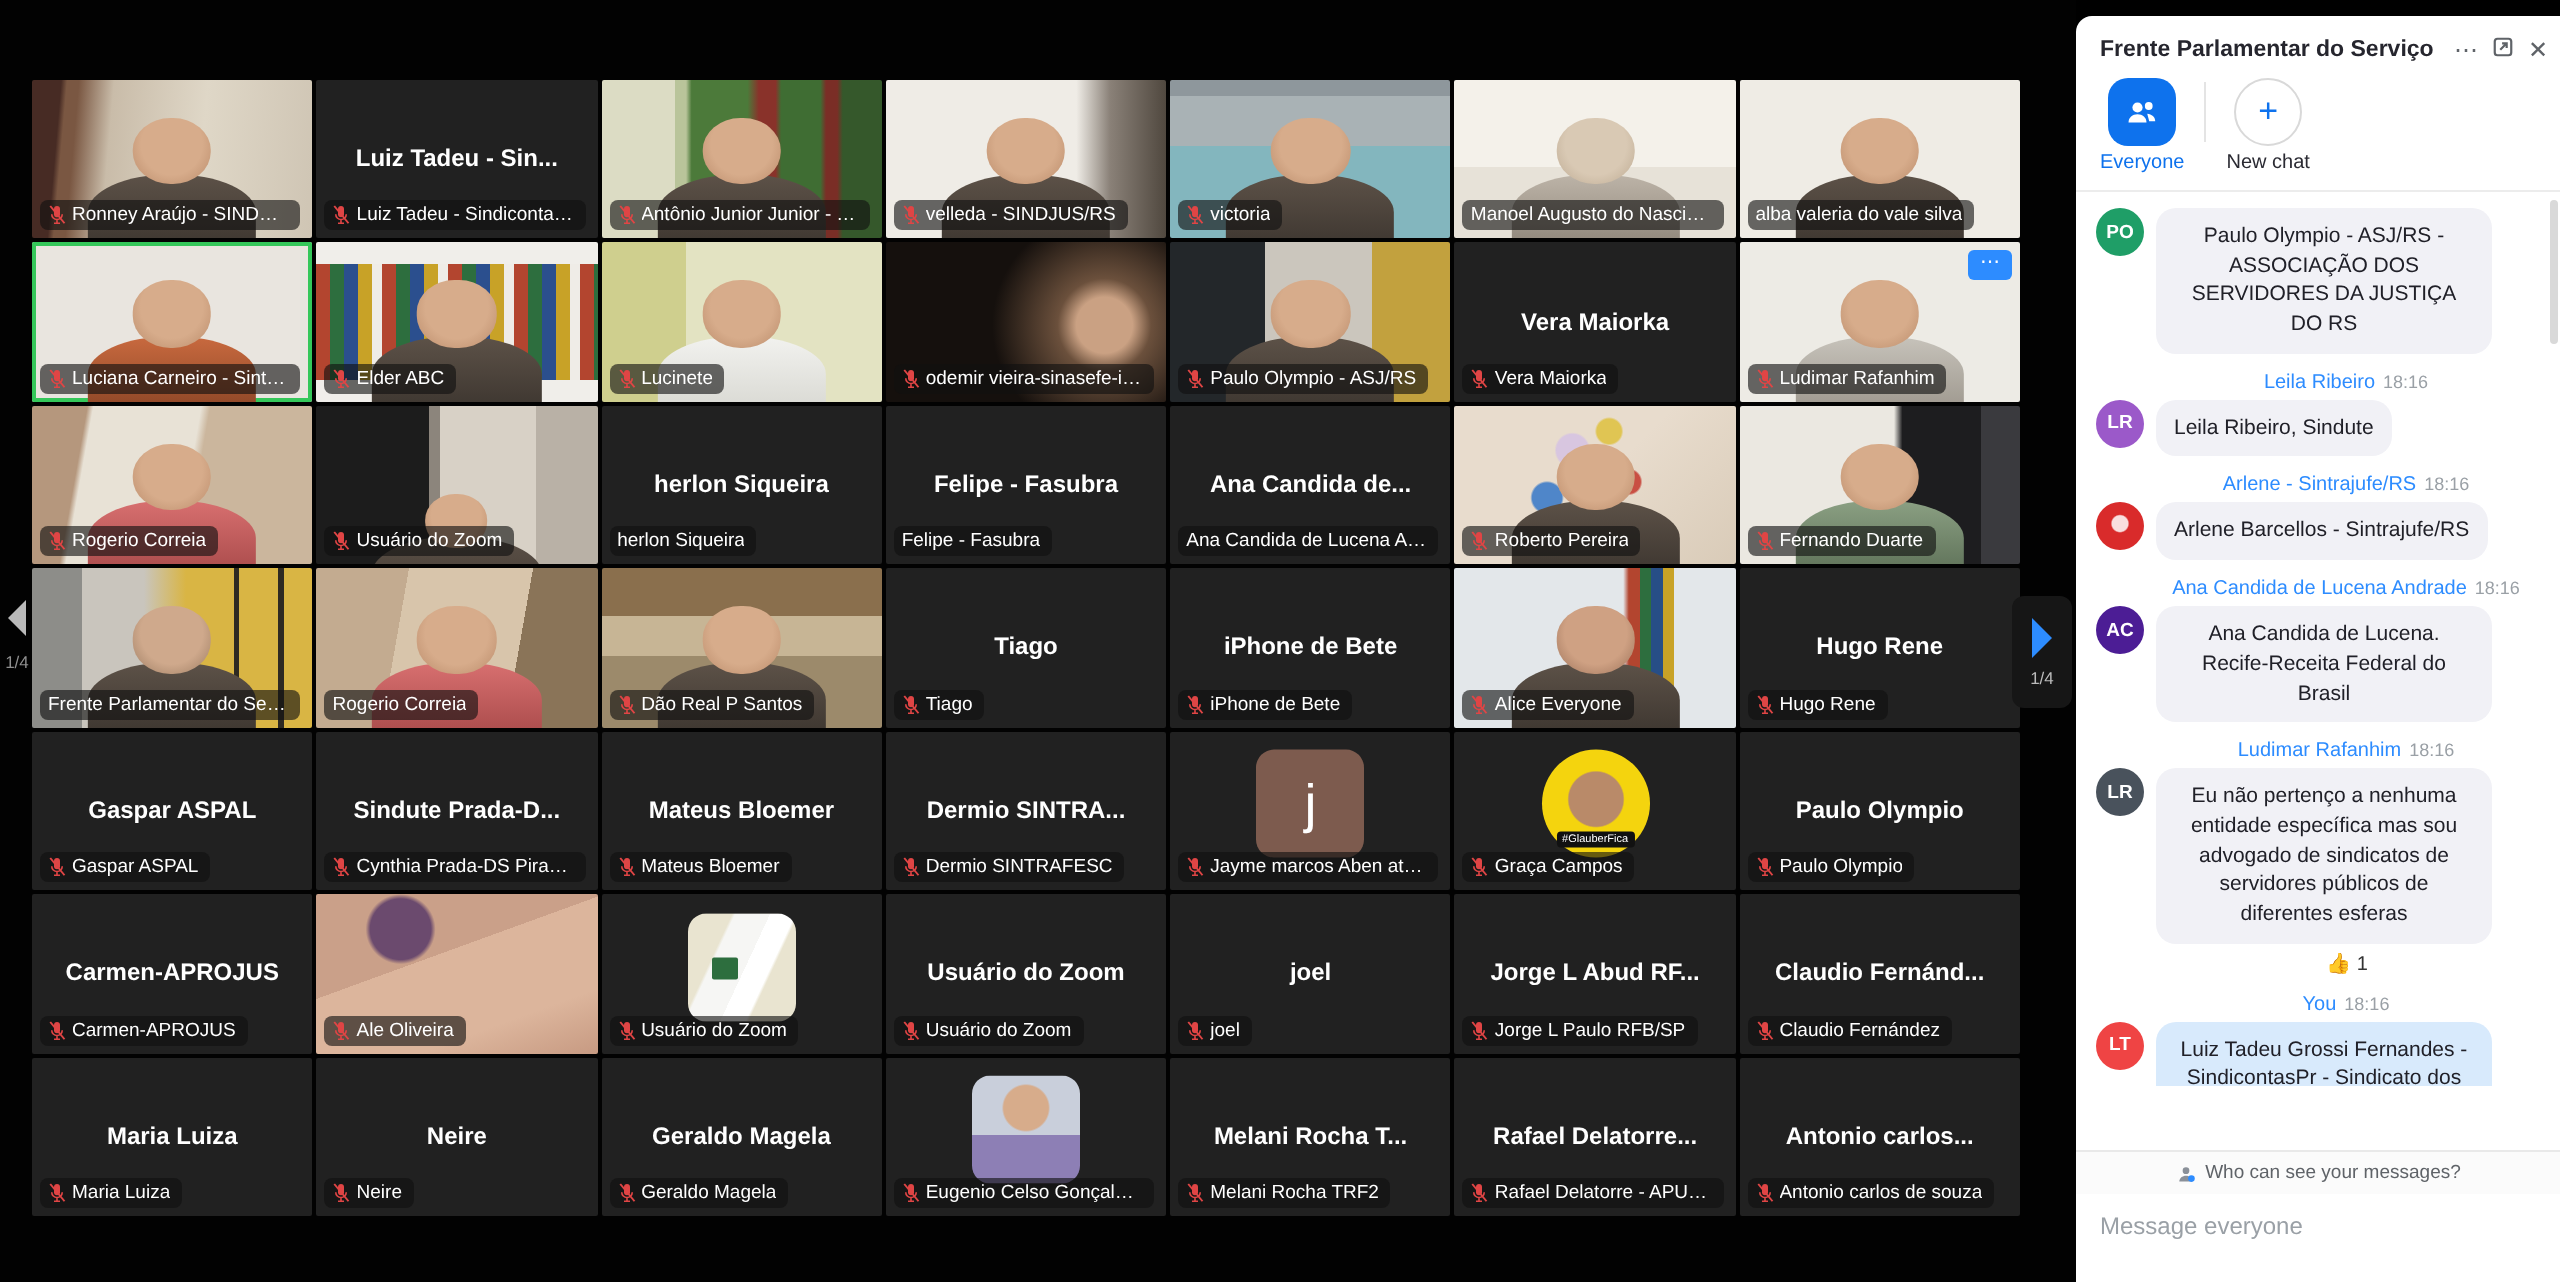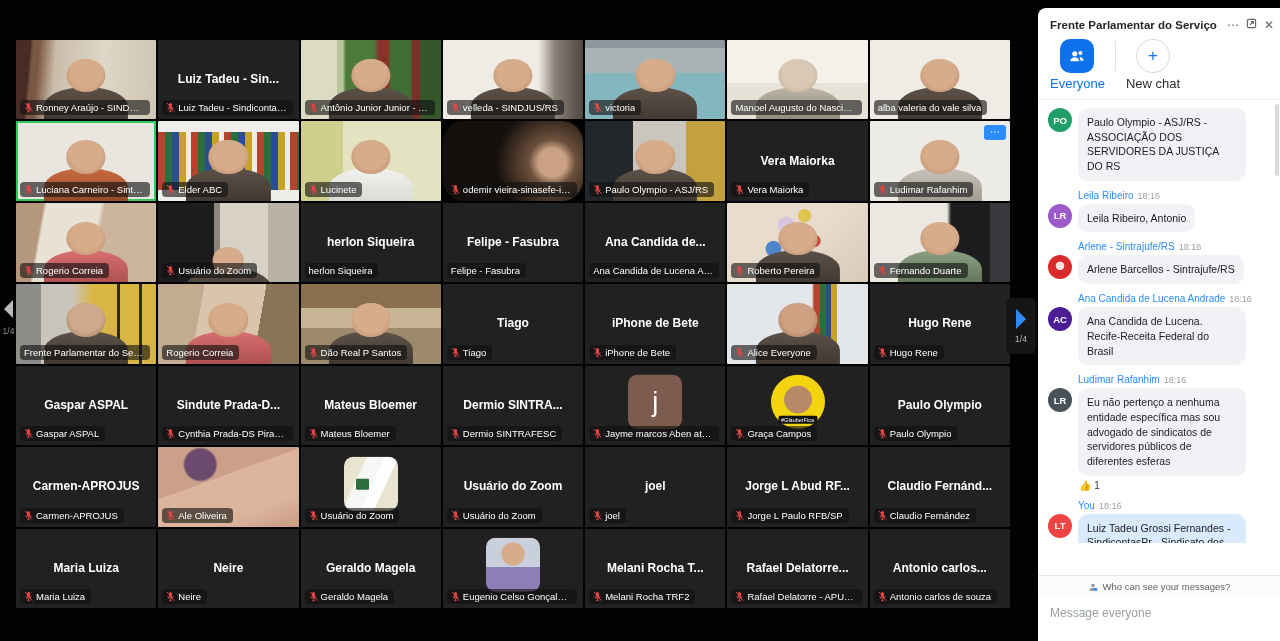--- a/index.html
+++ b/index.html
@@ -38,21 +38,21 @@
   .sc6{background:linear-gradient(180deg,#f4f1ea 0 55%,#e7e2d8 55% 100%);}
   .sc6::before{background:linear-gradient(180deg,#bdb4a8,#8d8478);}
   .sc6::after{background:radial-gradient(circle at 50% 40%,#d9c9b4 0 55%,#bba890 100%);}
   .sc7{background:#efece5;}
   .sc8{background:#e9e5df;}
   .sc8::before{background:linear-gradient(180deg,#c96a3f,#8c4526);}
   .sc9{background:linear-gradient(180deg,#f0eeea 0 14%,transparent 14% 86%,#f0eeea 86% 100%),
     repeating-linear-gradient(90deg,#b3452f 0 7px,#2d6e3e 7px 14px,#2b4f8e 14px 21px,#c8a227 21px 28px,#efece7 28px 33px);}
   .sc10{background:linear-gradient(90deg,#cfcf8e 0 30%,#e3e3c2 30% 100%);}
   .sc10::before{background:linear-gradient(180deg,#f2f2ef,#d8d8d2);}
-  .sc11{background:radial-gradient(circle at 78% 52%,#caa183 0 12%,#6b503c 20%,#15100d 48%),#100d0b;border-radius:21px;}
+  .sc11{background:radial-gradient(circle at 78% 52%,#caa183 0 12%,#6b503c 20%,#15100d 48%),#100d0b;}
   .sc11::before,.sc11::after{display:none;}
   .sc12{background:linear-gradient(90deg,#23272a 0 34%,#cbc6bd 34% 72%,#c2a13e 72% 100%);}
   .sc13{background:#edebe5;}
   .sc13::before{background:linear-gradient(180deg,#c7c3bb,#9d978d);}
   .sc14{background:linear-gradient(100deg,#b5977d 0 18%,#e8e2d6 20% 55%,#cbb69d 58% 100%);}
   .sc14::before{background:linear-gradient(180deg,#d87070,#a84a4a);}
   .sc15{background:linear-gradient(90deg,#1c1c1c 0 40%,#8c857c 40% 44%,#d8d1c6 44% 78%,#b9b1a6 78% 100%);}
   .sc15::after{top:55%;width:22%;height:34%;}
   .sc15::before{bottom:-30%;}
   .sc16{background:radial-gradient(circle at 42% 28%,#d8c6e0 0 8%,transparent 9%),
@@ -95,26 +95,26 @@
   .chat{position:absolute;left:1038px;top:8px;width:242px;height:633px;background:#fff;
     border-radius:8px 0 0 0;display:flex;flex-direction:column;overflow:hidden;}
   .chat-header{display:flex;align-items:center;gap:7px;padding:10px 6px 6px 12px;}
   .chat-title{flex:1;font-weight:bold;font-size:11.5px;color:#26262e;white-space:nowrap;overflow:hidden;}
   .hicon{flex:none;color:#5f6368;font-size:12px;line-height:12px;cursor:pointer;}
   .chat-actions{display:flex;align-items:flex-start;gap:10px;padding:2px 12px 8px;border-bottom:1px solid #ececec;}
   .action{display:flex;flex-direction:column;align-items:center;gap:3px;}
   .iconbox{width:34px;height:34px;display:flex;align-items:center;justify-content:center;}
   .everyone .iconbox{background:#0e72ed;border-radius:10px;}
   .newchat .iconbox{border:1px solid #d9d9d9;border-radius:50%;color:#0e72ed;font-size:17px;}
-  .action .alabel{font-size:13px;}
+  .action .alabel{font-size:10px;}
   .everyone .alabel{color:#0e72ed;}
   .newchat .alabel{color:#2b2b33;}
   .vdiv{width:1px;height:30px;background:#e4e4e4;margin-top:2px;}
   .messages{flex:1;padding:8px 12px 2px 10px;overflow:hidden;position:relative;}
-  .msg{margin-bottom:9px;}
+  .msg{margin-bottom:9px;text-align:center;}
   .msg-head{margin-left:30px;font-size:10px;color:#2d8cff;margin-bottom:3px;white-space:nowrap;overflow:hidden;}
   .msg-head .time{color:#9aa0a6;font-size:9px;margin-left:4px;}
   .msg-row{display:flex;gap:6px;align-items:flex-start;}
   .cavatar{width:24px;height:24px;border-radius:50%;flex:none;display:flex;align-items:center;justify-content:center;
     color:#fff;font-size:9.5px;font-weight:bold;}
   .cavatar.logo{background-image:radial-gradient(circle at 50% 45%,rgba(255,255,255,.85) 0 22%,transparent 26%);}
   .bubble{background:#f1f1f6;border-radius:10px;padding:7px 9px;font-size:10.5px;line-height:1.4;
     color:#202028;max-width:168px;}
   .msg.highlight .bubble{background:#d8eafc;}
   .reaction{margin:4px 0 0 31px;font-size:10px;color:#333;}
@@ -672,21 +672,21 @@
             <div>
               <div class="bubble">Paulo Olympio - ASJ/RS - ASSOCIAÇÃO DOS SERVIDORES DA JUSTIÇA DO RS</div>
             </div>
           </div>
         </div>
         <div class="msg">
           <div class="msg-head">Leila Ribeiro<span class="time">18:16</span></div>
           <div class="msg-row">
             <div class="cavatar" style="background-color:#9b59c9">LR</div>
             <div>
-              <div class="bubble">Leila Ribeiro, Antonio</div>
+              <div class="bubble">Leila Ribeiro, Sindute</div>
             </div>
           </div>
         </div>
         <div class="msg">
           <div class="msg-head">Arlene - Sintrajufe/RS<span class="time">18:16</span></div>
           <div class="msg-row">
             <div class="cavatar logo" style="background-color:#d92b2b"></div>
             <div>
               <div class="bubble">Arlene Barcellos - Sintrajufe/RS</div>
             </div>

